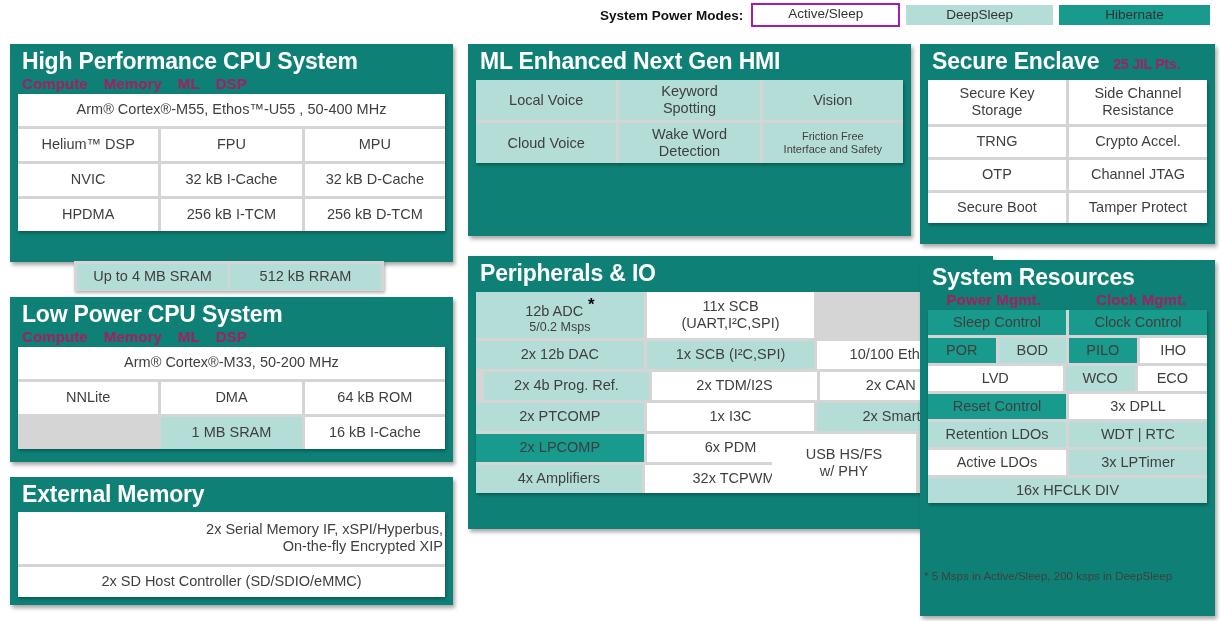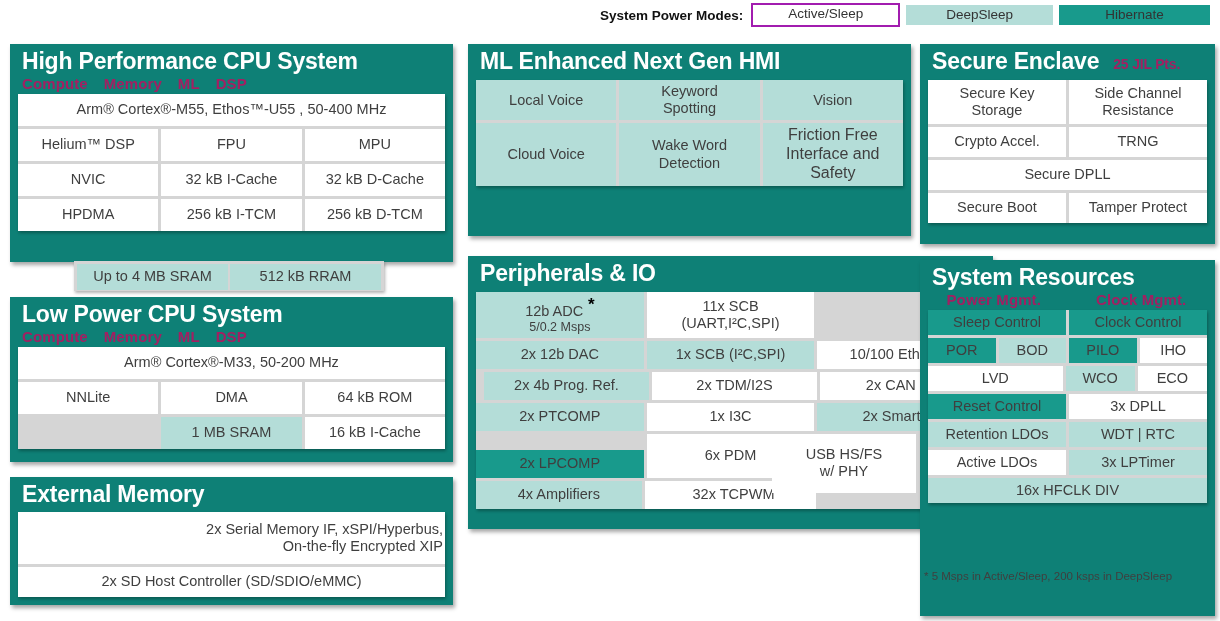--- a/index.html
+++ b/index.html
@@ -56,21 +56,21 @@
   .cell{
     background:#ffffff;flex:1;display:flex;flex-direction:column;
     align-items:center;justify-content:center;text-align:center;
     font-size:14.5px;color:#3f3f3f;line-height:1.18;
     padding:3px 2px;min-height:26px;box-sizing:border-box;
   }
   .cell.deep{background:#b4ddd8;}
   .cell.hib{background:#189a8c;}
   .cell.empty{background:#d5d5d5;}
   .cell .sub{font-size:12.5px;}
-  .cell .small{font-size:16px;}
+  .cell .small{font-size:11px;}
   .cell .star{font-size:17px;vertical-align:super;font-weight:bold;color:#000;}
 
   
   #hpcpu{left:10px;top:44px;width:443px;height:218px;}
   #hpcpu .tbl .row .cell{min-height:32px;}
 
   #srambar{
     position:absolute;left:74px;top:261px;width:310px;height:30px;
     background:#d5d5d5;box-shadow:1px 2px 3px rgba(0,0,0,.30);
     display:flex;gap:2px;padding:3px;box-sizing:border-box;
@@ -236,21 +236,21 @@
       <div class="cell deep" style="min-height:28px;margin-left:8px;">2x 4b Prog. Ref.</div>
       <div class="cell" style="min-height:28px;">2x TDM/I2S</div>
       <div class="cell" style="min-height:28px;">2x CAN FD</div>
     </div>
     <div class="row">
       <div class="cell deep" style="min-height:28px;">2x PTCOMP</div>
       <div class="cell" style="min-height:28px;">1x I3C</div>
       <div class="cell deep" style="min-height:28px;">2x Smart IO</div>
     </div>
     <div class="row">
-      <div class="cell hib" style="min-height:28px;margin-top:16px;">2x LPCOMP</div>
+      <div class="cell hib" style="min-height:28px;">2x LPCOMP</div>
       <div class="cell" style="min-height:28px;">6x PDM</div>
       <div class="cell" style="min-height:59px;position:absolute;width:144px;margin-left:296px;margin-top:0;">
         <span>USB HS/FS</span>
         <span>w/ PHY</span>
       </div>
       <div class="cell empty" style="background:transparent;"></div>
     </div>
     <div class="row">
       <div class="cell deep" style="min-height:28px;">4x Amplifiers</div>
       <div class="cell" style="min-height:28px;padding-left:8px;">32x TCPWM</div>
@@ -269,25 +269,26 @@
       <div class="cell" style="min-height:44px;">
         <span>Secure Key</span>
         <span>Storage</span>
       </div>
       <div class="cell" style="min-height:44px;">
         <span>Side Channel</span>
         <span>Resistance</span>
       </div>
     </div>
     <div class="row">
+      <div class="cell">TRNG</div>
       <div class="cell">Crypto Accel.</div>
-      <div class="cell">TRNG</div>
-    </div>
-    <div class="row">
-      <div class="cell">Secure DPLL</div>
+    </div>
+    <div class="row">
+      <div class="cell">OTP</div>
+      <div class="cell">Channel JTAG</div>
     </div>
     <div class="row">
       <div class="cell">Secure Boot</div>
       <div class="cell">Tamper Protect</div>
     </div>
   </div>
 </div>
 
 <div class="block" id="sysres">
   <div class="title">

